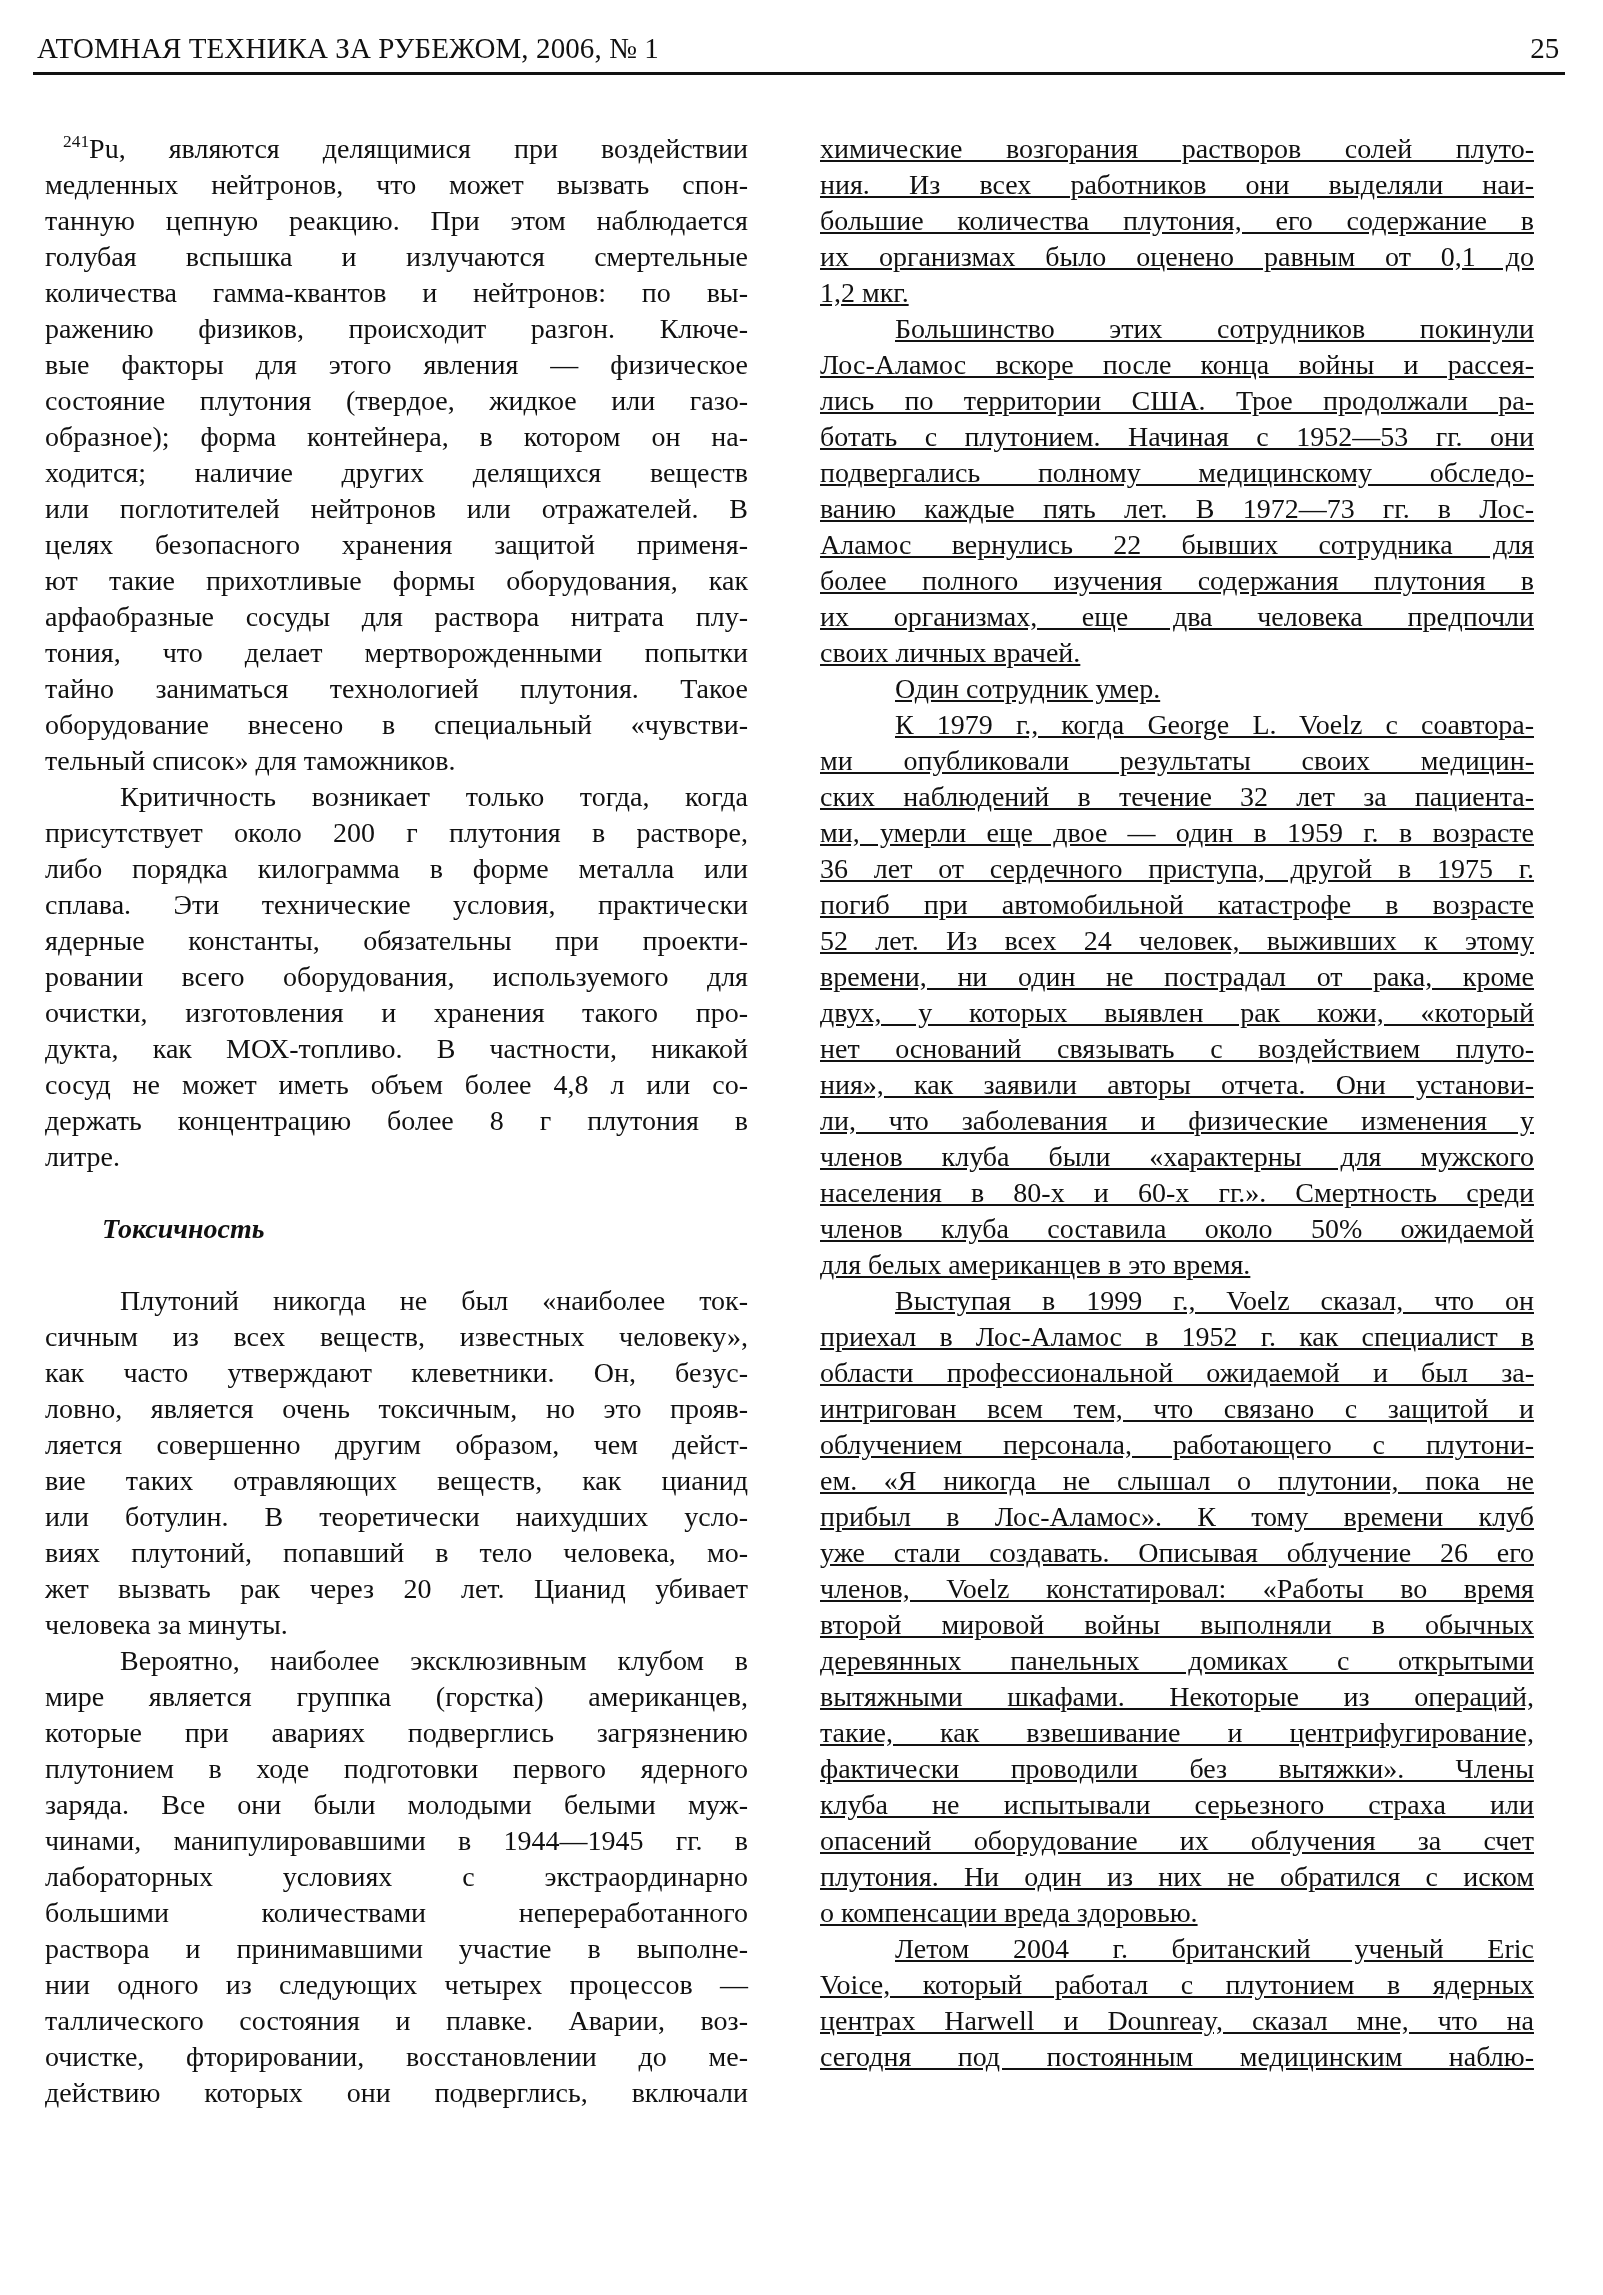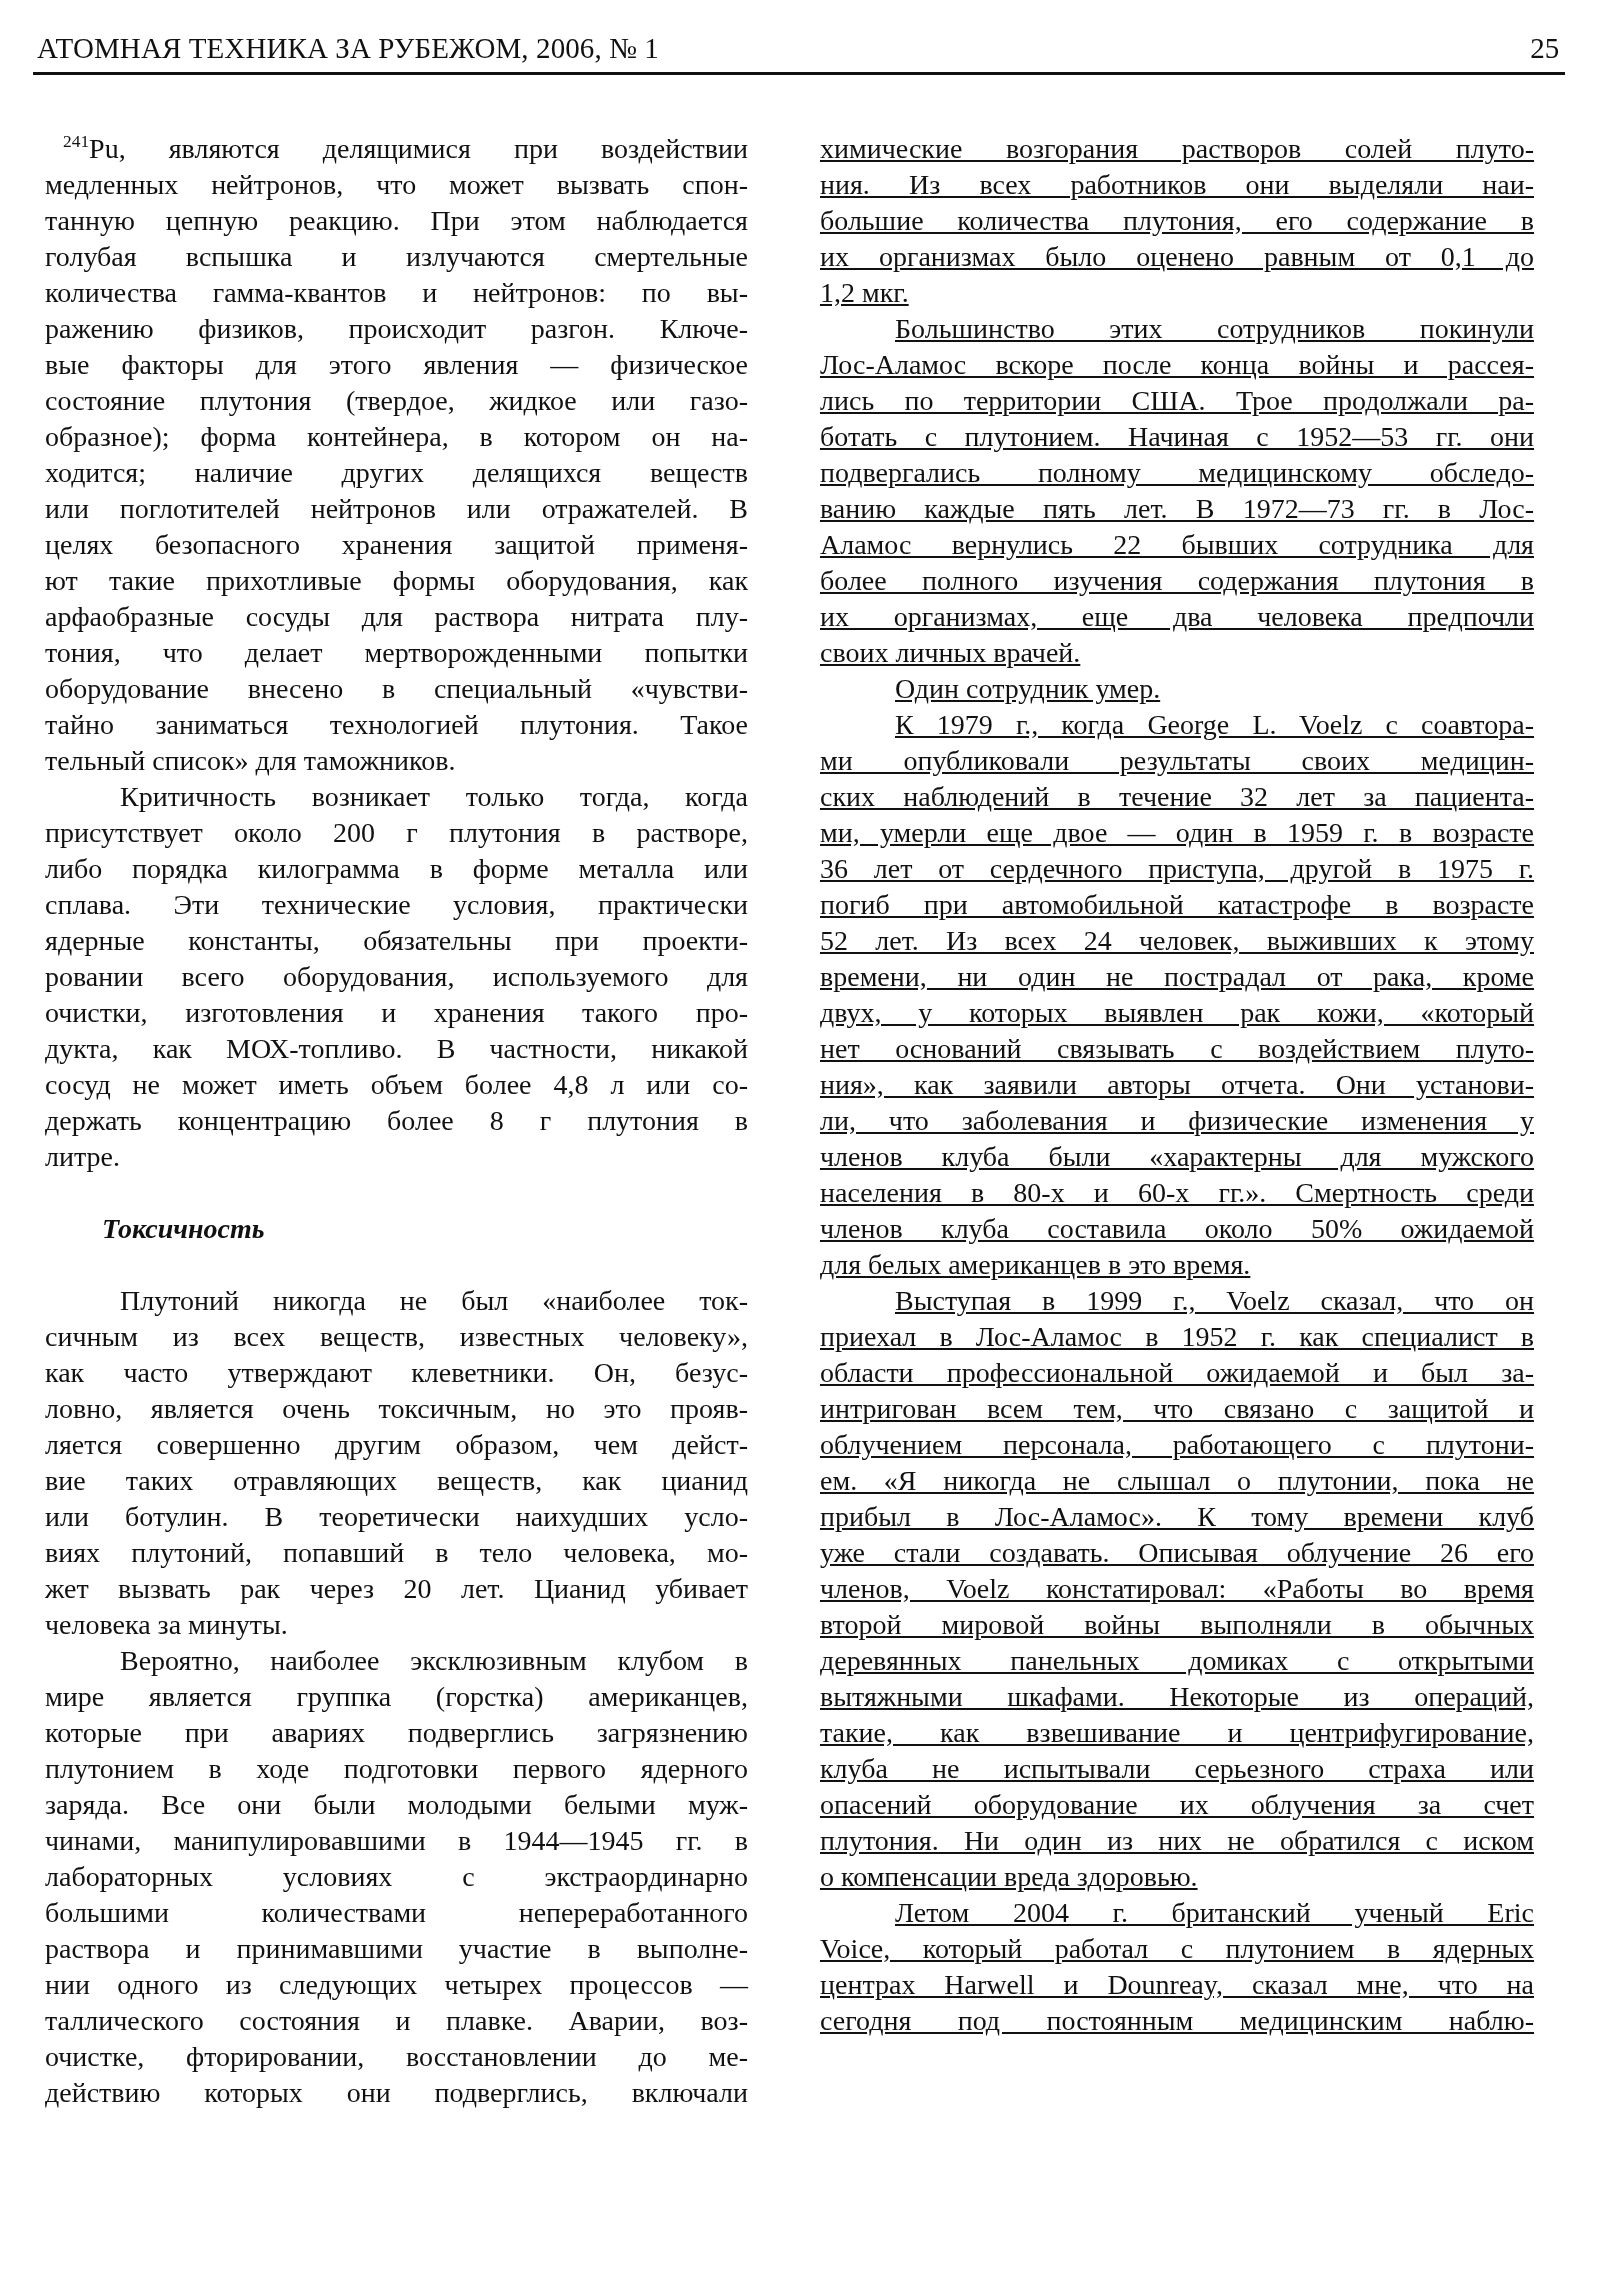--- a/index.html
+++ b/index.html
@@ -40,22 +40,22 @@
       <span class="line"><span>ражению физиков, происходит разгон. Ключе-</span></span>
       <span class="line"><span>вые факторы для этого явления — физическое</span></span>
       <span class="line"><span>состояние плутония (твердое, жидкое или газо-</span></span>
       <span class="line"><span>образное); форма контейнера, в котором он на-</span></span>
       <span class="line"><span>ходится; наличие других делящихся веществ</span></span>
       <span class="line"><span>или поглотителей нейтронов или отражателей. В</span></span>
       <span class="line"><span>целях безопасного хранения защитой применя-</span></span>
       <span class="line"><span>ют такие прихотливые формы оборудования, как</span></span>
       <span class="line"><span>арфаобразные сосуды для раствора нитрата плу-</span></span>
       <span class="line"><span>тония, что делает мертворожденными попытки</span></span>
+      <span class="line"><span>тайно заниматься технологией плутония. Такое</span></span>
       <span class="line"><span>оборудование внесено в специальный «чувстви-</span></span>
-      <span class="line"><span>тайно заниматься технологией плутония. Такое</span></span>
       <span class="line last"><span>тельный список» для таможников.</span></span>
     </div>
   <div>
       <span class="line indent"><span>Критичность возникает только тогда, когда</span></span>
       <span class="line"><span>присутствует около 200 г плутония в растворе,</span></span>
       <span class="line"><span>либо порядка килограмма в форме металла или</span></span>
       <span class="line"><span>сплава. Эти технические условия, практически</span></span>
       <span class="line"><span>ядерные константы, обязательны при проекти-</span></span>
       <span class="line"><span>ровании всего оборудования, используемого для</span></span>
       <span class="line"><span>очистки, изготовления и хранения такого про-</span></span>
@@ -144,20 +144,21 @@
       <span class="line"><span>интригован всем тем, что связано с защитой и</span></span>
       <span class="line"><span>облучением персонала, работающего с плутони-</span></span>
       <span class="line"><span>ем. «Я никогда не слышал о плутонии, пока не</span></span>
       <span class="line"><span>прибыл в Лос-Аламос». К тому времени клуб</span></span>
       <span class="line"><span>уже стали создавать. Описывая облучение 26 его</span></span>
       <span class="line"><span>членов, Voelz констатировал: «Работы во время</span></span>
       <span class="line"><span>второй мировой войны выполняли в обычных</span></span>
       <span class="line"><span>деревянных панельных домиках с открытыми</span></span>
       <span class="line"><span>вытяжными шкафами. Некоторые из операций,</span></span>
       <span class="line"><span>такие, как взвешивание и центрифугирование,</span></span>
+      <span class="line"><span>фактически проводили без вытяжки». Члены</span></span>
       <span class="line"><span>клуба не испытывали серьезного страха или</span></span>
       <span class="line"><span>опасений оборудование их облучения за счет</span></span>
       <span class="line"><span>плутония. Ни один из них не обратился с иском</span></span>
       <span class="line last"><span>о компенсации вреда здоровью.</span></span>
     </div>
   <div>
       <span class="line indent"><span>Летом 2004 г. британский ученый Eric</span></span>
       <span class="line"><span>Voice, который работал с плутонием в ядерных</span></span>
       <span class="line"><span>центрах Harwell и Dounreay, сказал мне, что на</span></span>
       <span class="line"><span>сегодня под постоянным медицинским наблю-</span></span>

